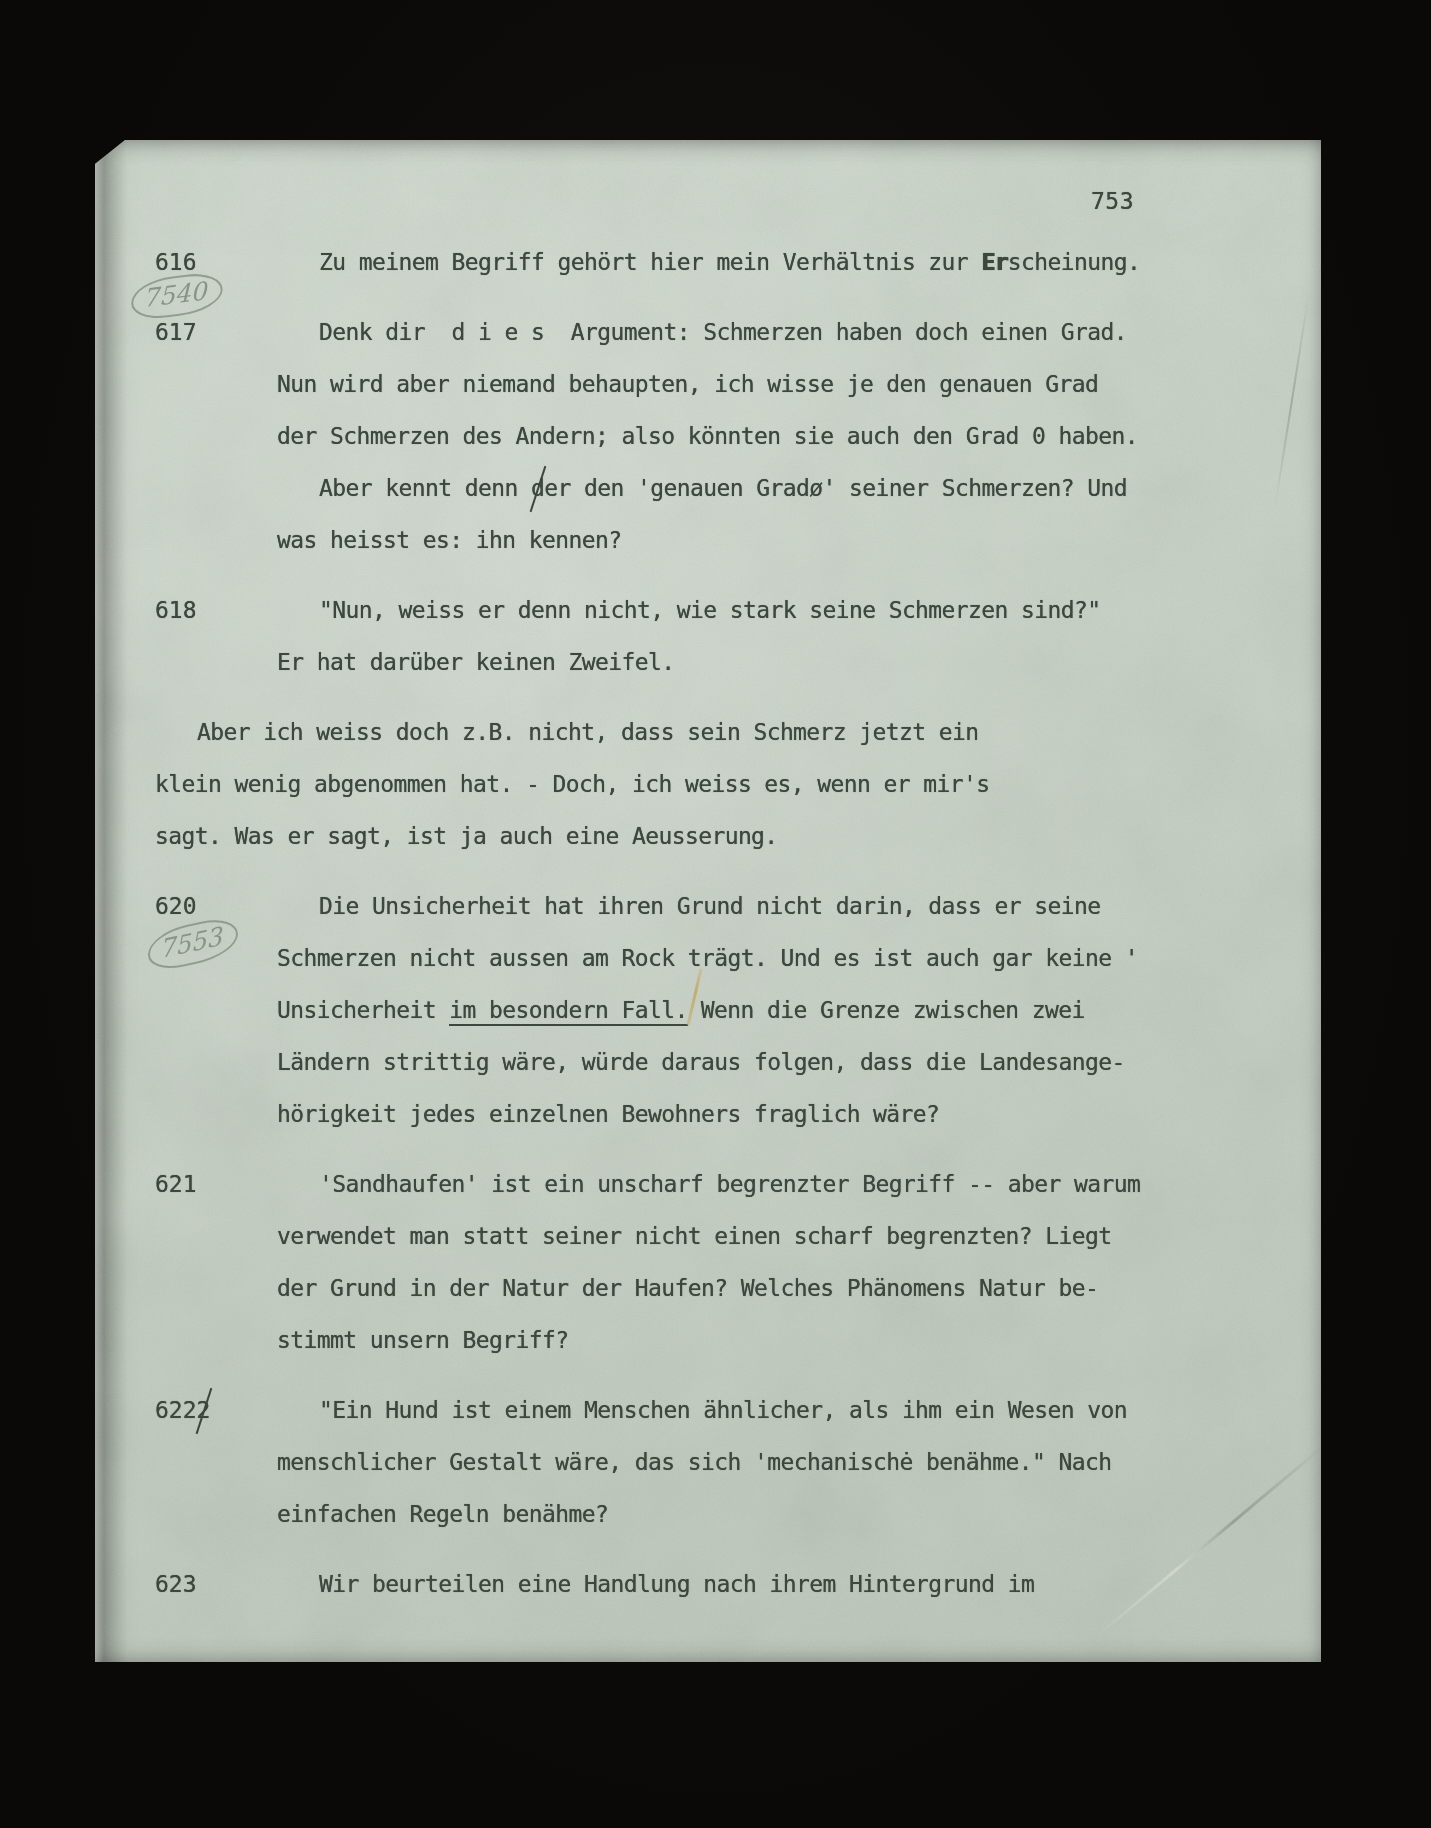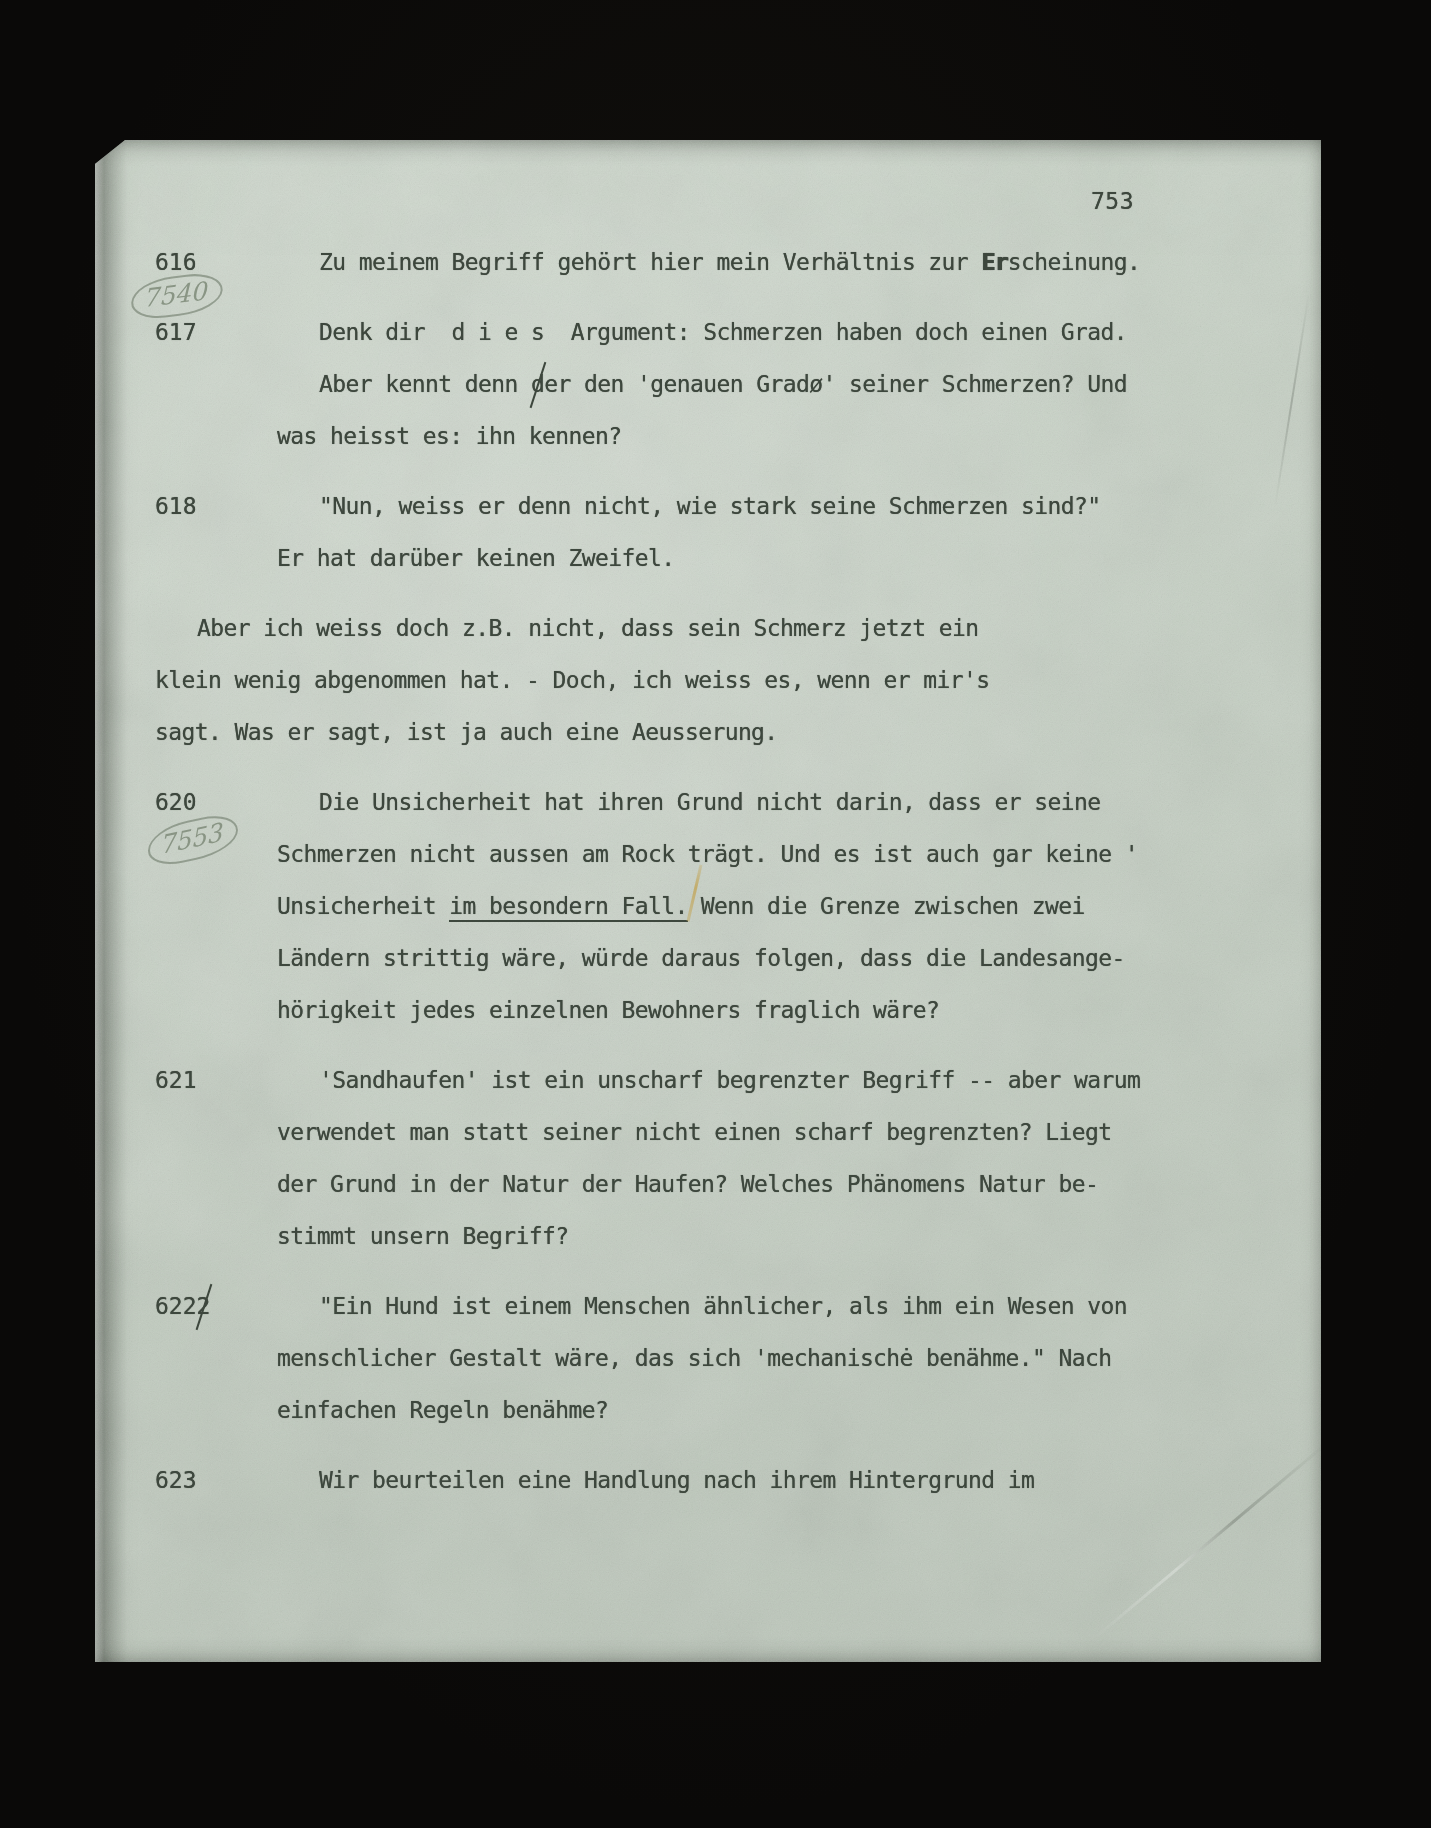--- a/index.html
+++ b/index.html
@@ -141,20 +141,22 @@
           <div class="body">
             <div class="line first"><span>Zu meinem Begriff gehört hier mein Verhältnis zur </span><span class="seg-b">Er</span><span>scheinung.</span></div>
           </div>
         </div>
         <div class="remark">
           <div class="rmargin">
             <div class="num"><span>617</span></div>
           </div>
           <div class="body">
             <div class="line first"><span>Denk dir  d i e s  Argument: Schmerzen haben doch einen Grad.</span></div>
+            <div class="line"><span>Nun wird aber niemand behaupten, ich wisse je den genauen Grad</span></div>
+            <div class="line"><span>der Schmerzen des Andern; also könnten sie auch den Grad 0 haben.</span></div>
             <div class="line first"><span>Aber kennt denn </span><span class="seg-x">d</span><span>er den 'genauen Gradø' seiner Schmerzen? Und</span></div>
             <div class="line"><span>was heisst es: ihn kennen?</span></div>
           </div>
         </div>
         <div class="remark">
           <div class="rmargin">
             <div class="num"><span>618</span></div>
           </div>
           <div class="body">
             <div class="line first"><span>"Nun, weiss er denn nicht, wie stark seine Schmerzen sind?"</span></div>

